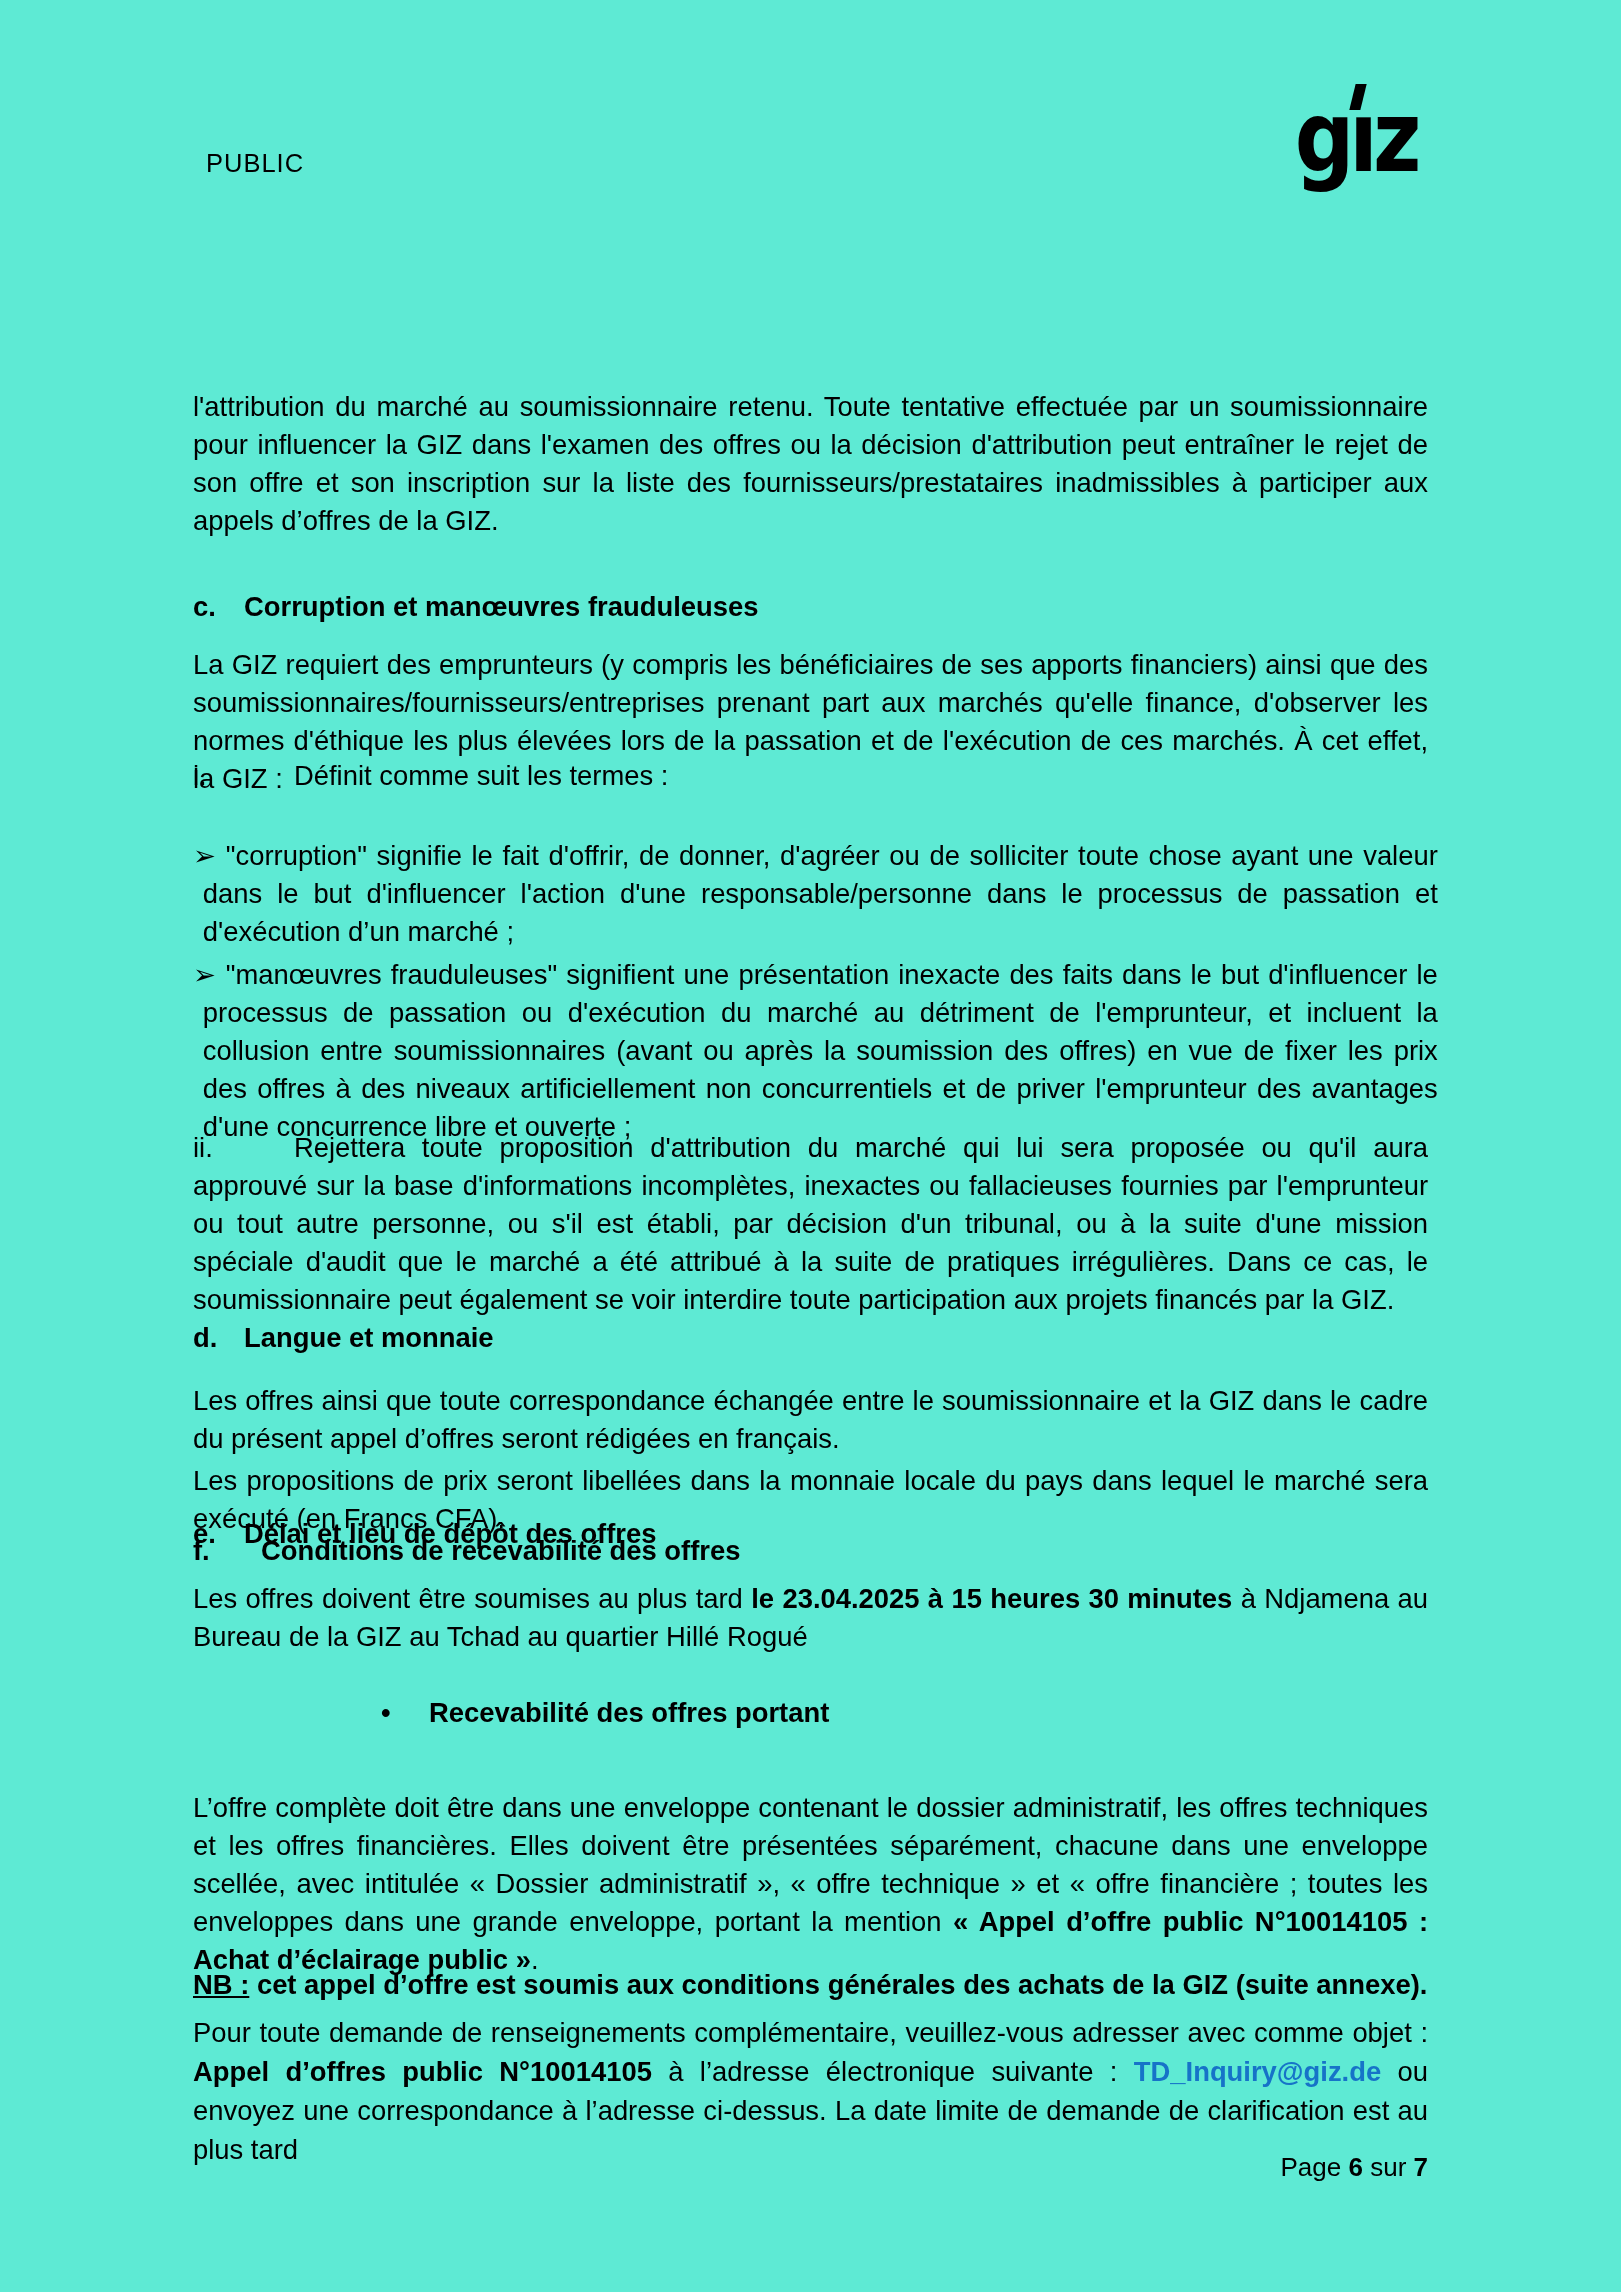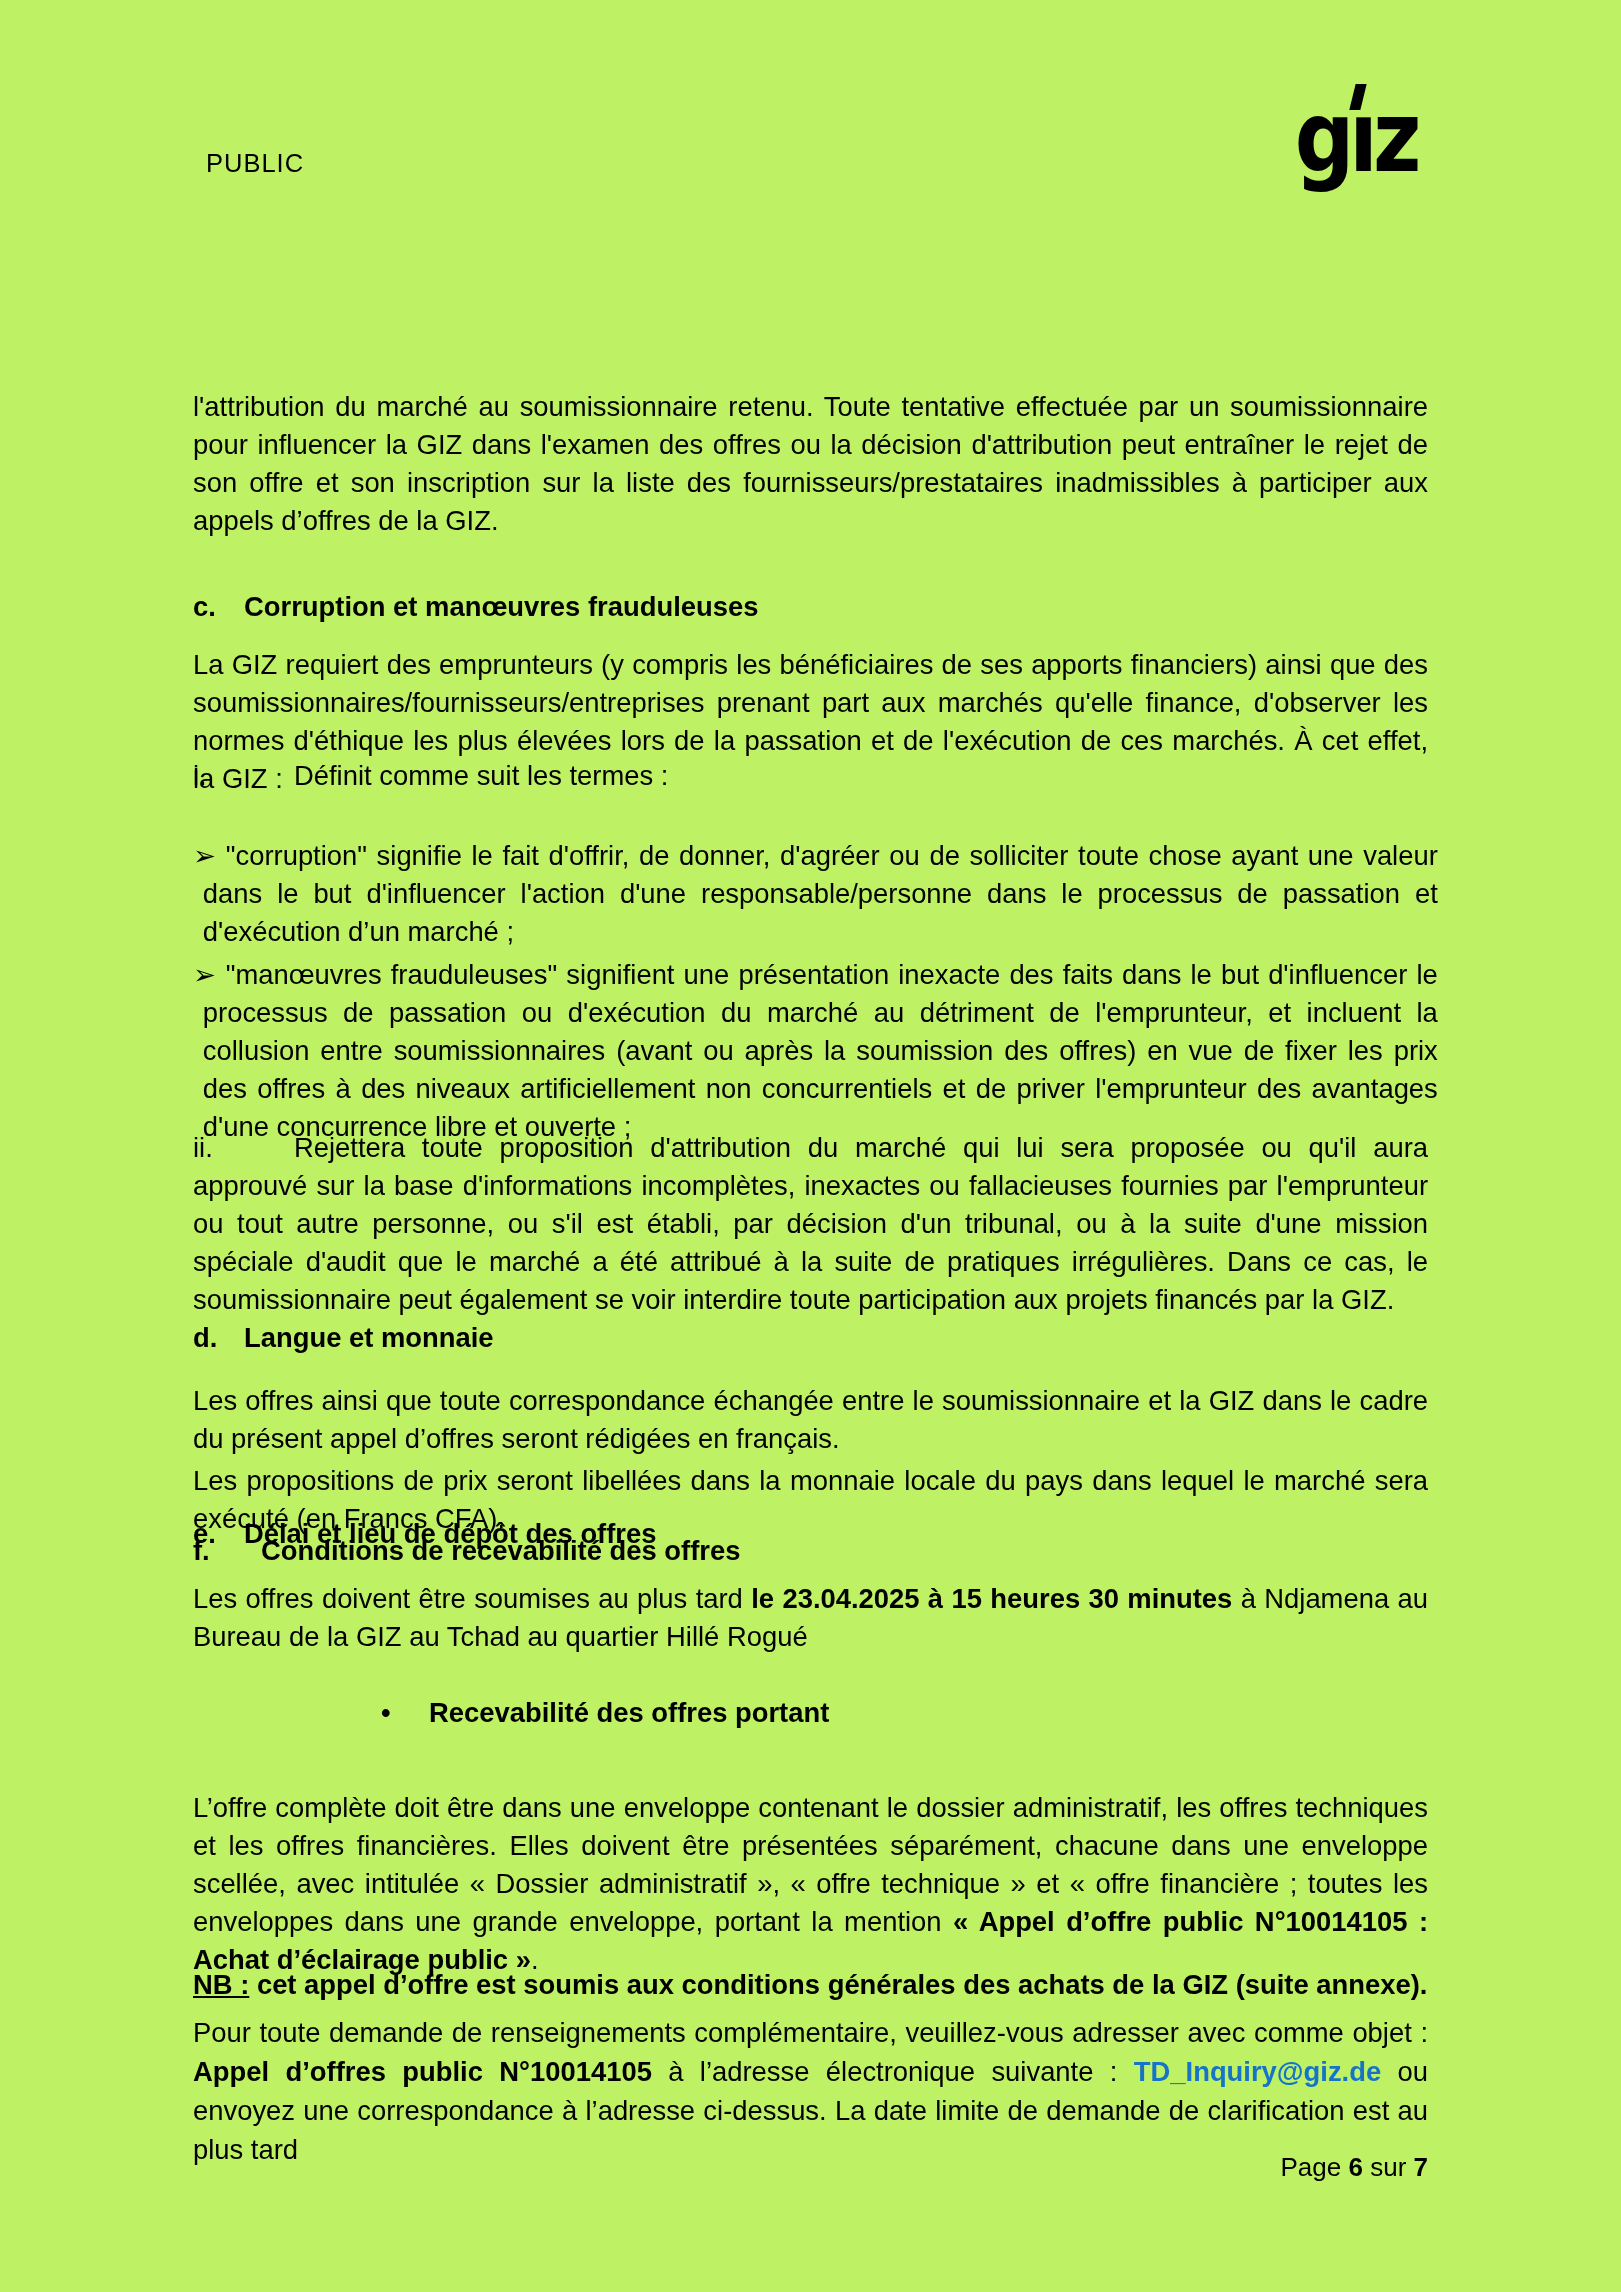--- a/index.html
+++ b/index.html
@@ -1,17 +1,17 @@
 <!DOCTYPE html>
 <html><head>
 <meta charset="utf-8">
 <style>
   html,body{margin:0;padding:0;background:#ffffff;}
   .page{
-    position:relative;width:1621px;height:2293px;background:#bef264;
+    position:relative;width:1621px;height:2293px;background:#5eead4;
     font-family:"Liberation Sans",sans-serif;color:#000;overflow:hidden;
   }
   .blk{position:absolute;left:193px;width:1235px;font-size:27.4px;line-height:38px;}
   .just{text-align:justify;}
   .b{font-weight:bold;margin-top:12px;}
   .u{text-decoration:underline;}
   .hd{font-weight:bold;}
   .lbl{display:inline-block;width:51px;}
   .lblf{display:inline-block;width:68px;}
   .num{display:inline-block;width:101px;}

